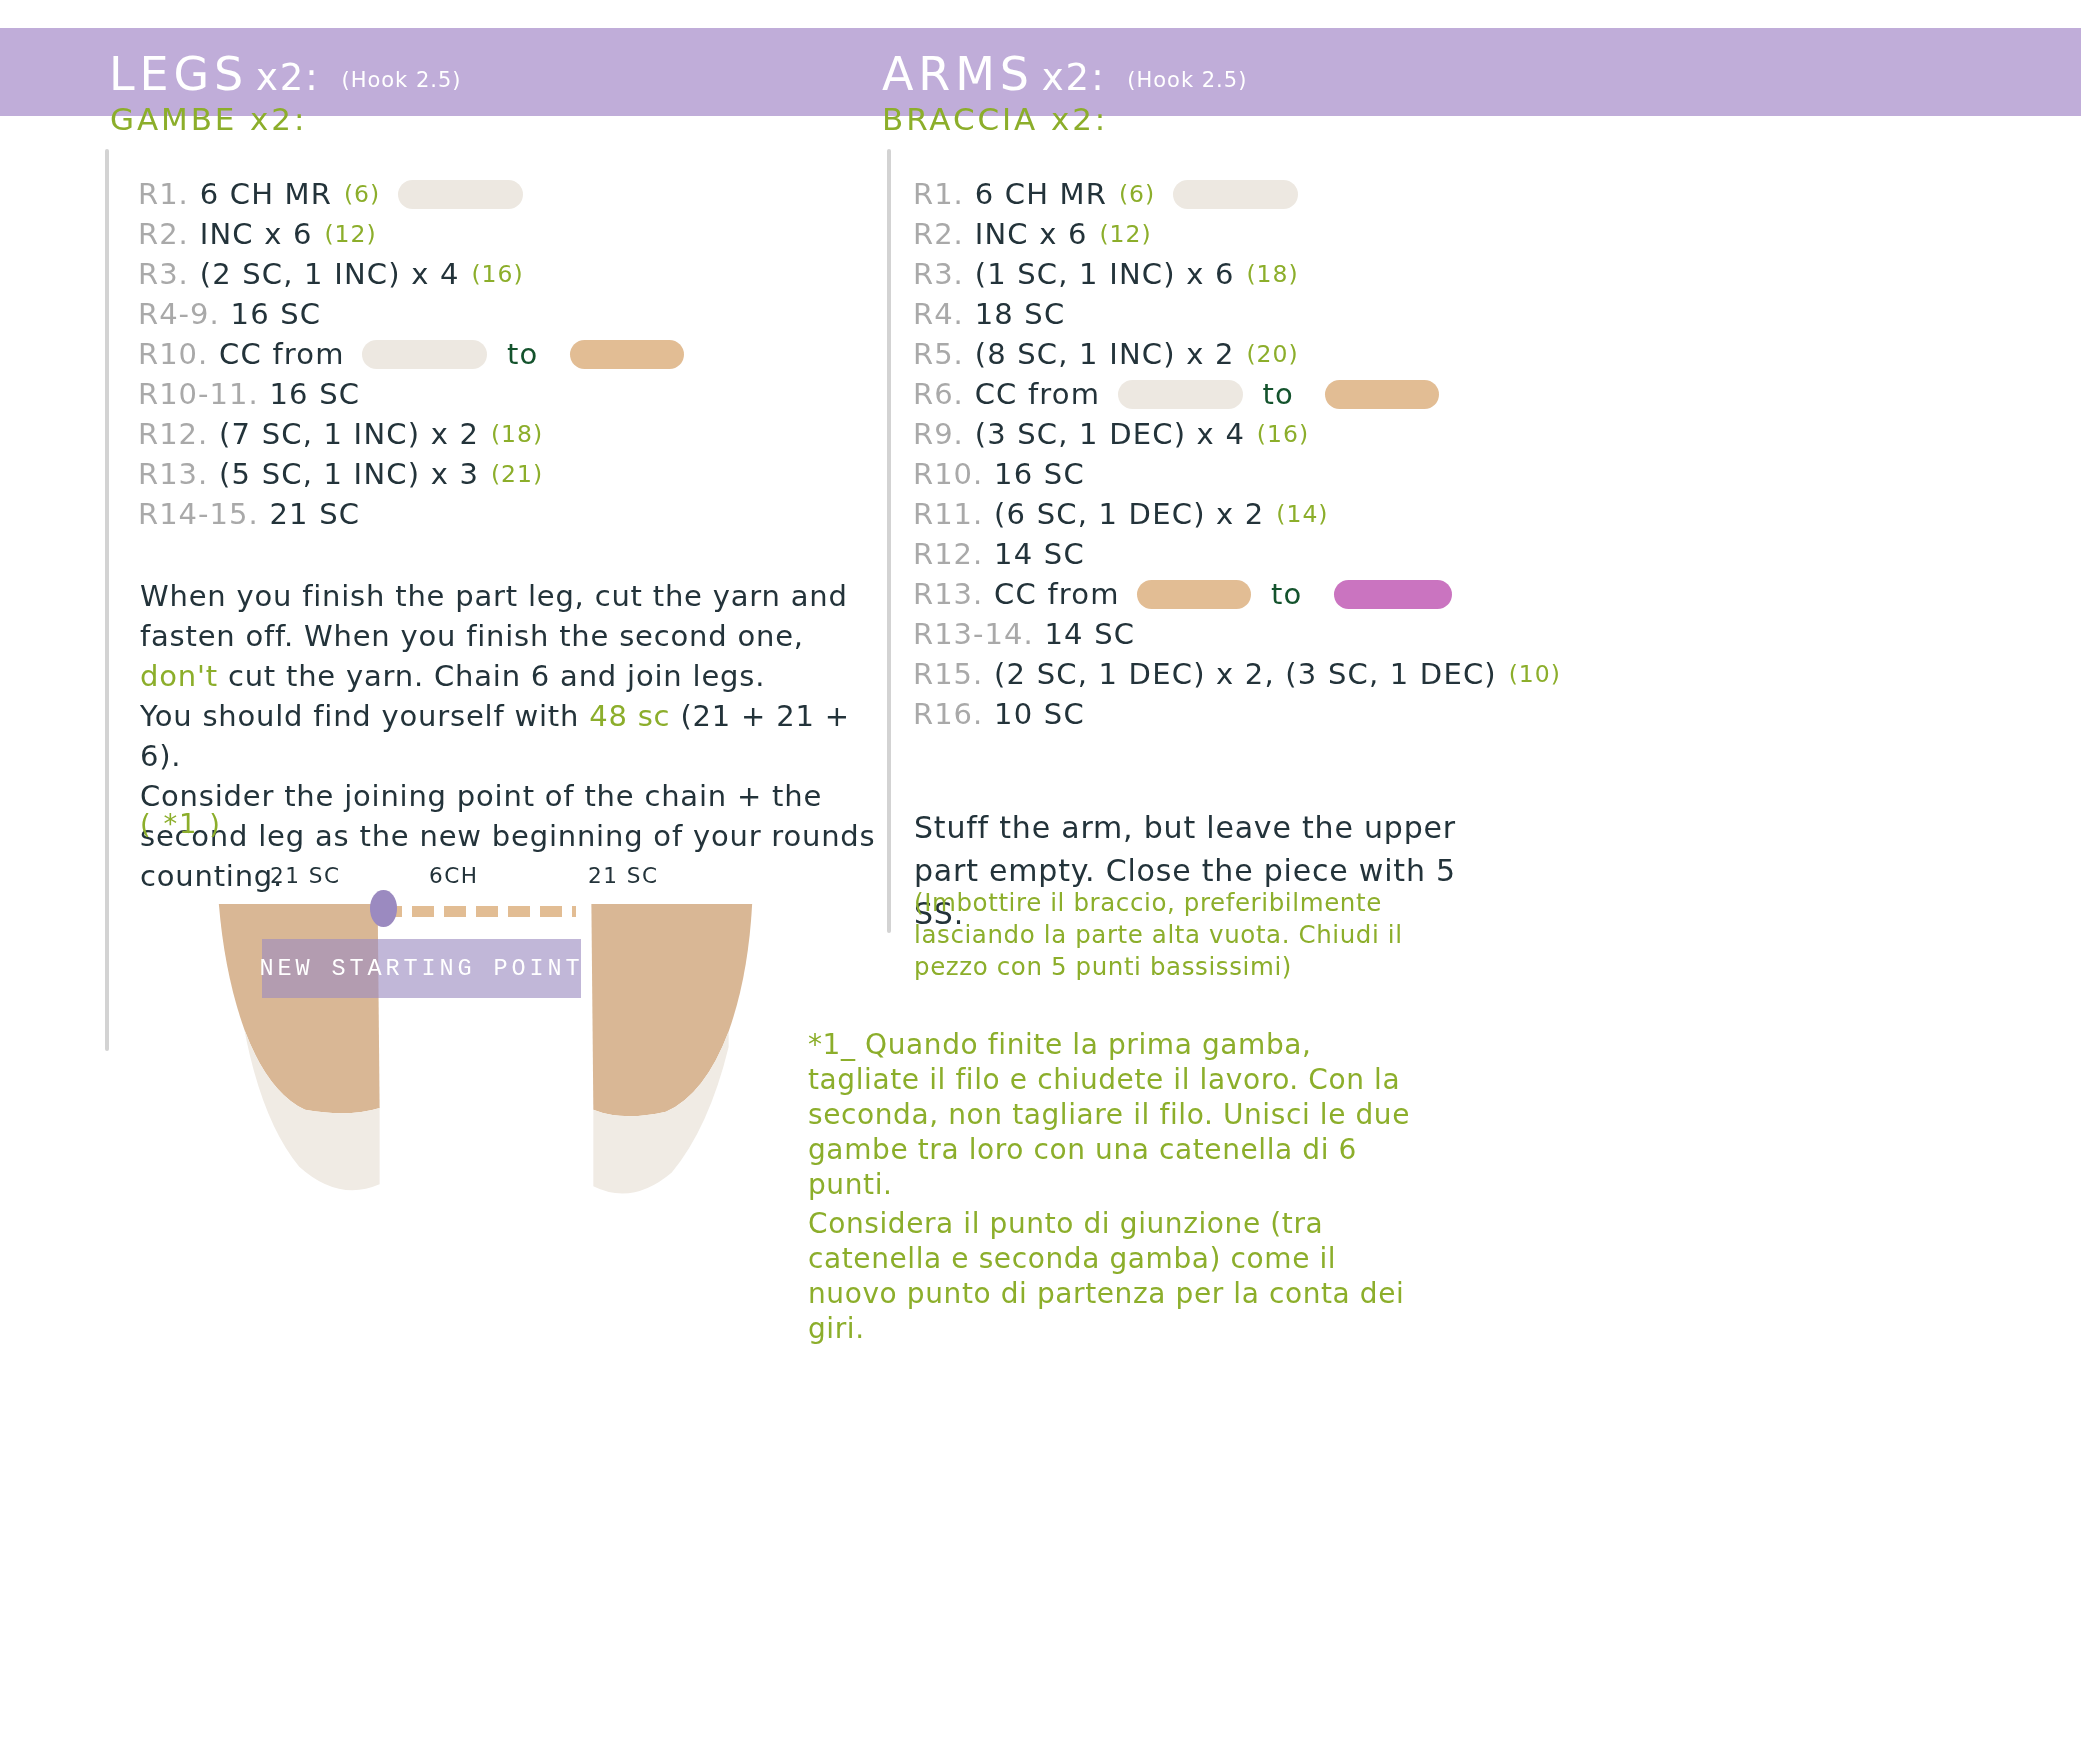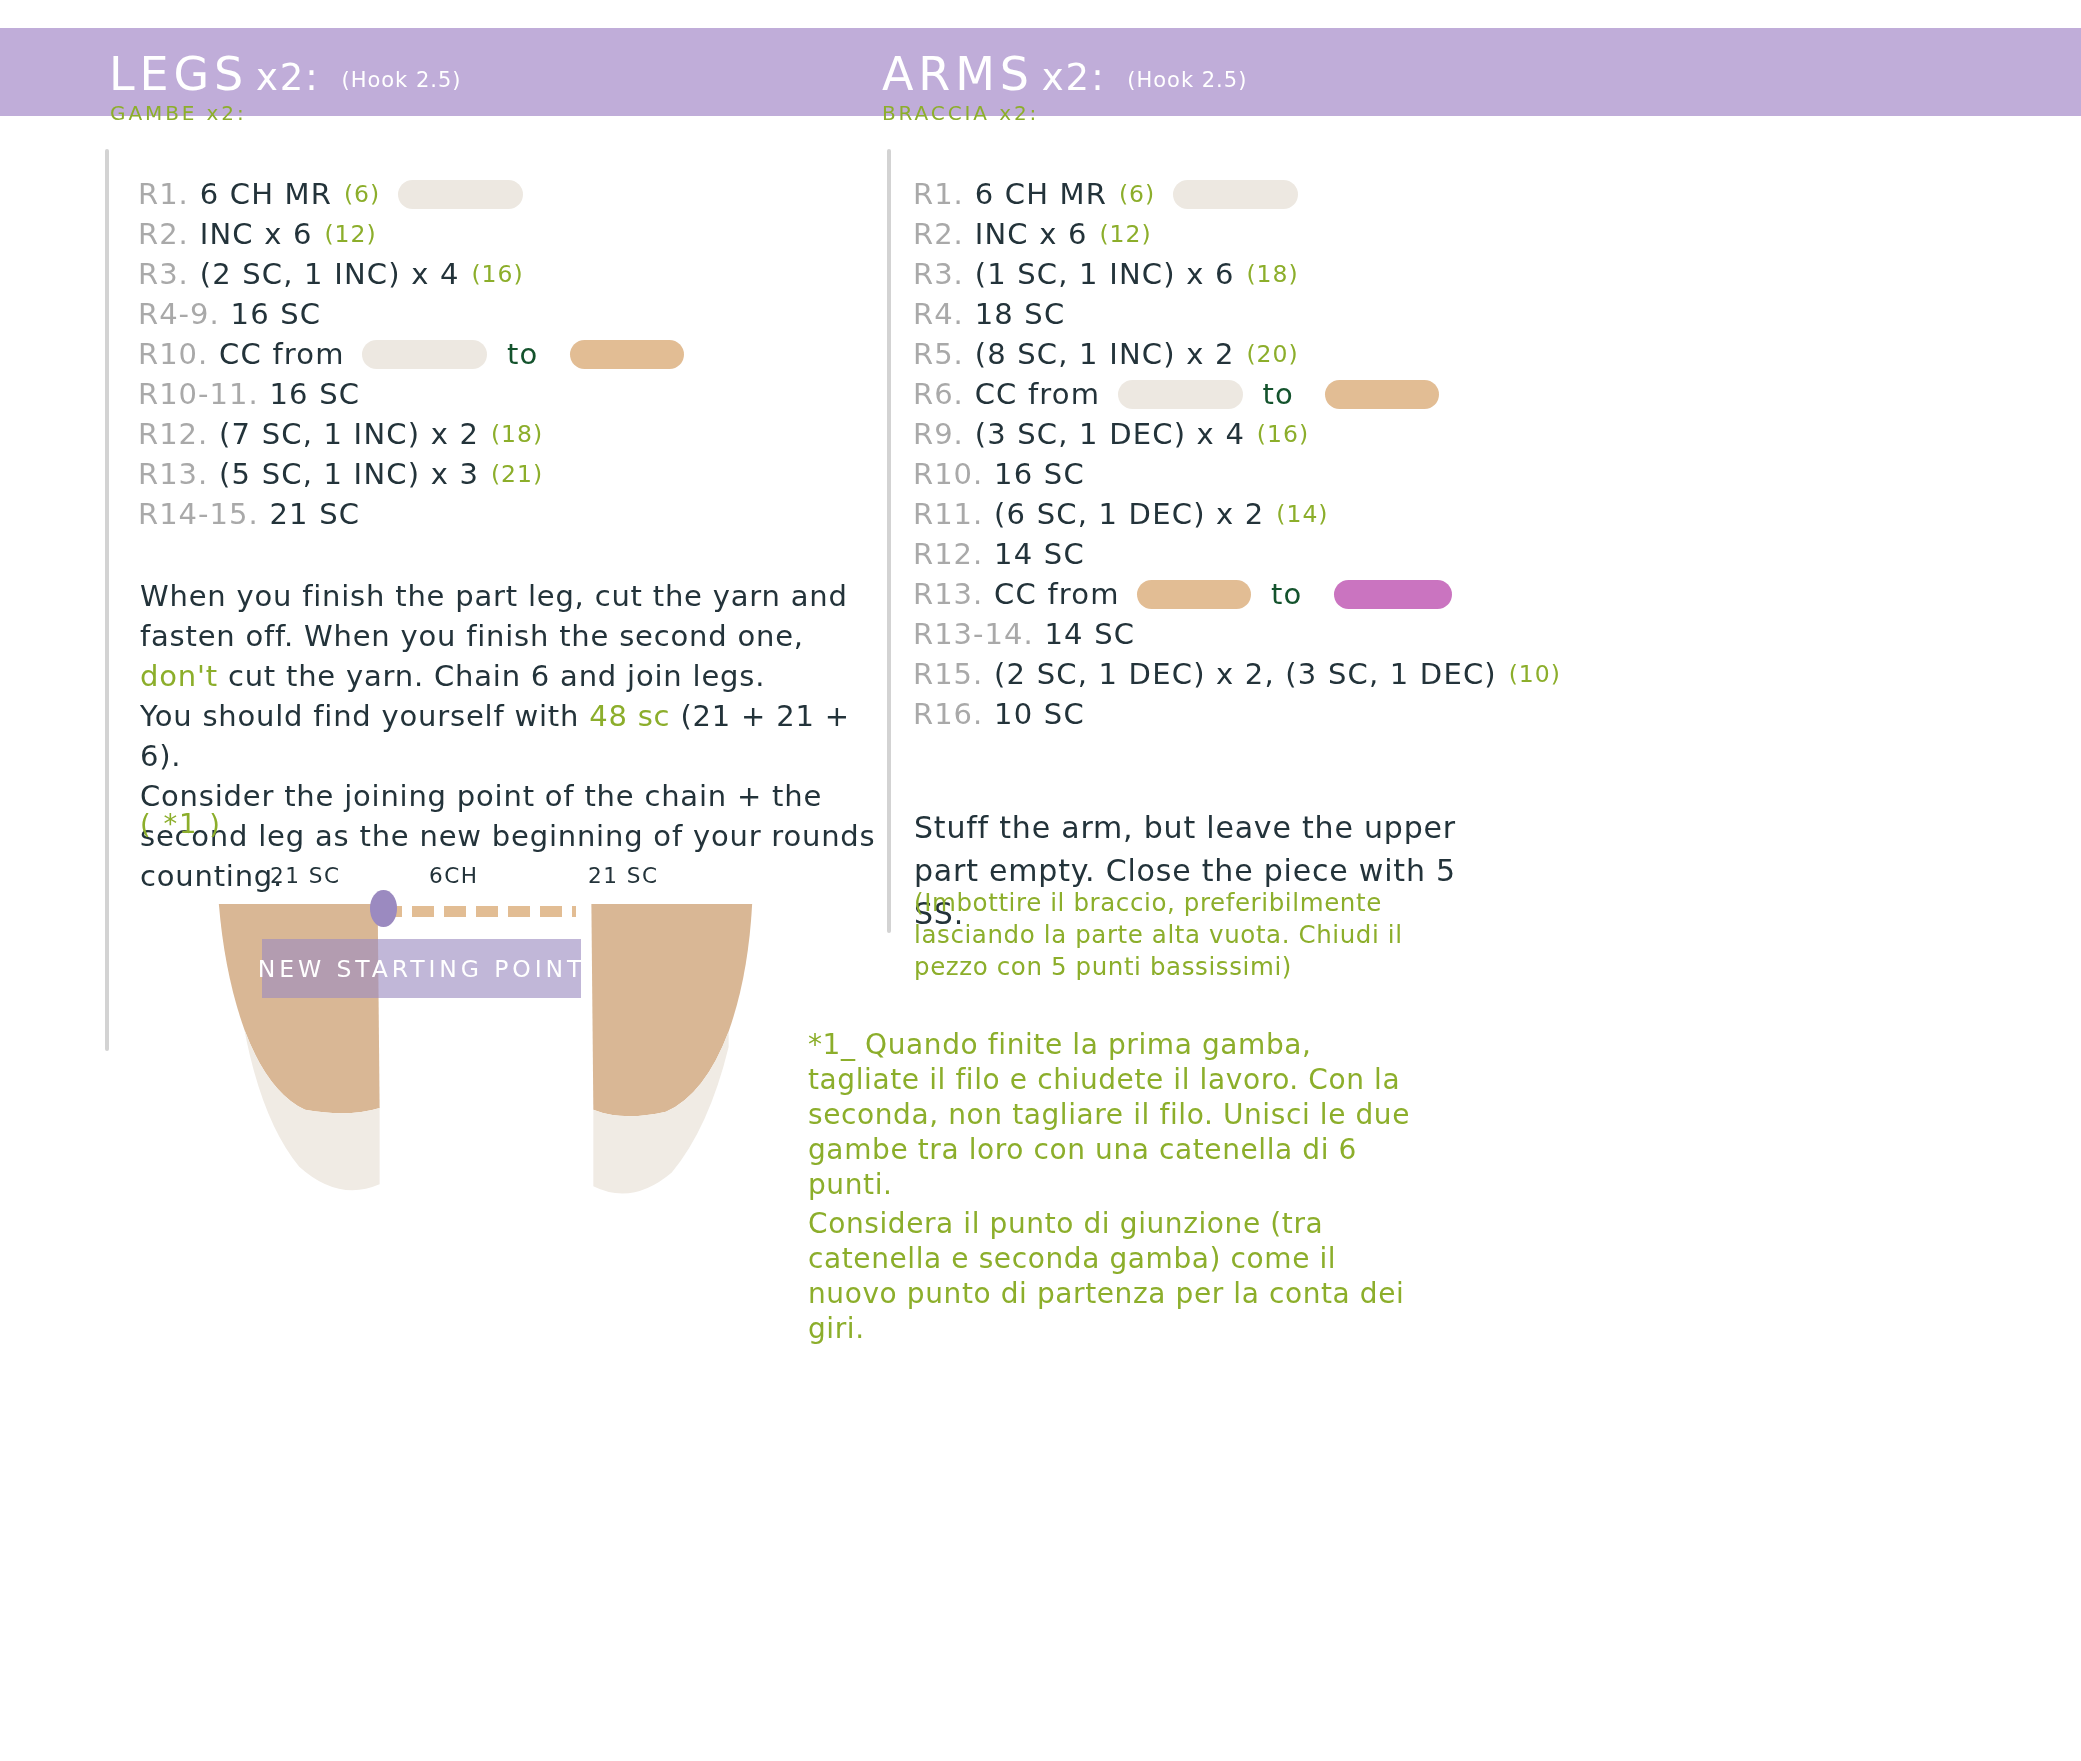--- a/index.html
+++ b/index.html
@@ -60,21 +60,21 @@
     font-size: 37px;
     letter-spacing: 2px;
     margin-left: 7.8px;
   }
   .head-left  { left: 109px; }
   .head-right { left: 882px; }
 
   .sub-title {
     position: absolute;
     color: #8cae2b;
-    font-size: 20px;
+    font-size: 31px;
     letter-spacing: 2.9px;
     white-space: nowrap;
   }
   .sub-left  { left: 110px; top: 101px; }
   .sub-right { left: 882px; top: 101px; }
 
   
   .rule {
     position: absolute;
     width: 3.9px;
@@ -213,20 +213,21 @@
   .nsp-banner {
     position: absolute;
     left: 51px;
     top: 76px;
     width: 319px;
     height: 59px;
     background: rgba(155,138,192,0.62);
     display: flex;
     align-items: center;
     justify-content: center;
+    font-family: Liberation Mono, monospace;
   }
   .nsp-banner span {
     color: #ffffff;
     font-size: 23.5px;
     letter-spacing: 3.9px;
     white-space: nowrap;
   }
 
   .leg-svg {
     position: absolute;

